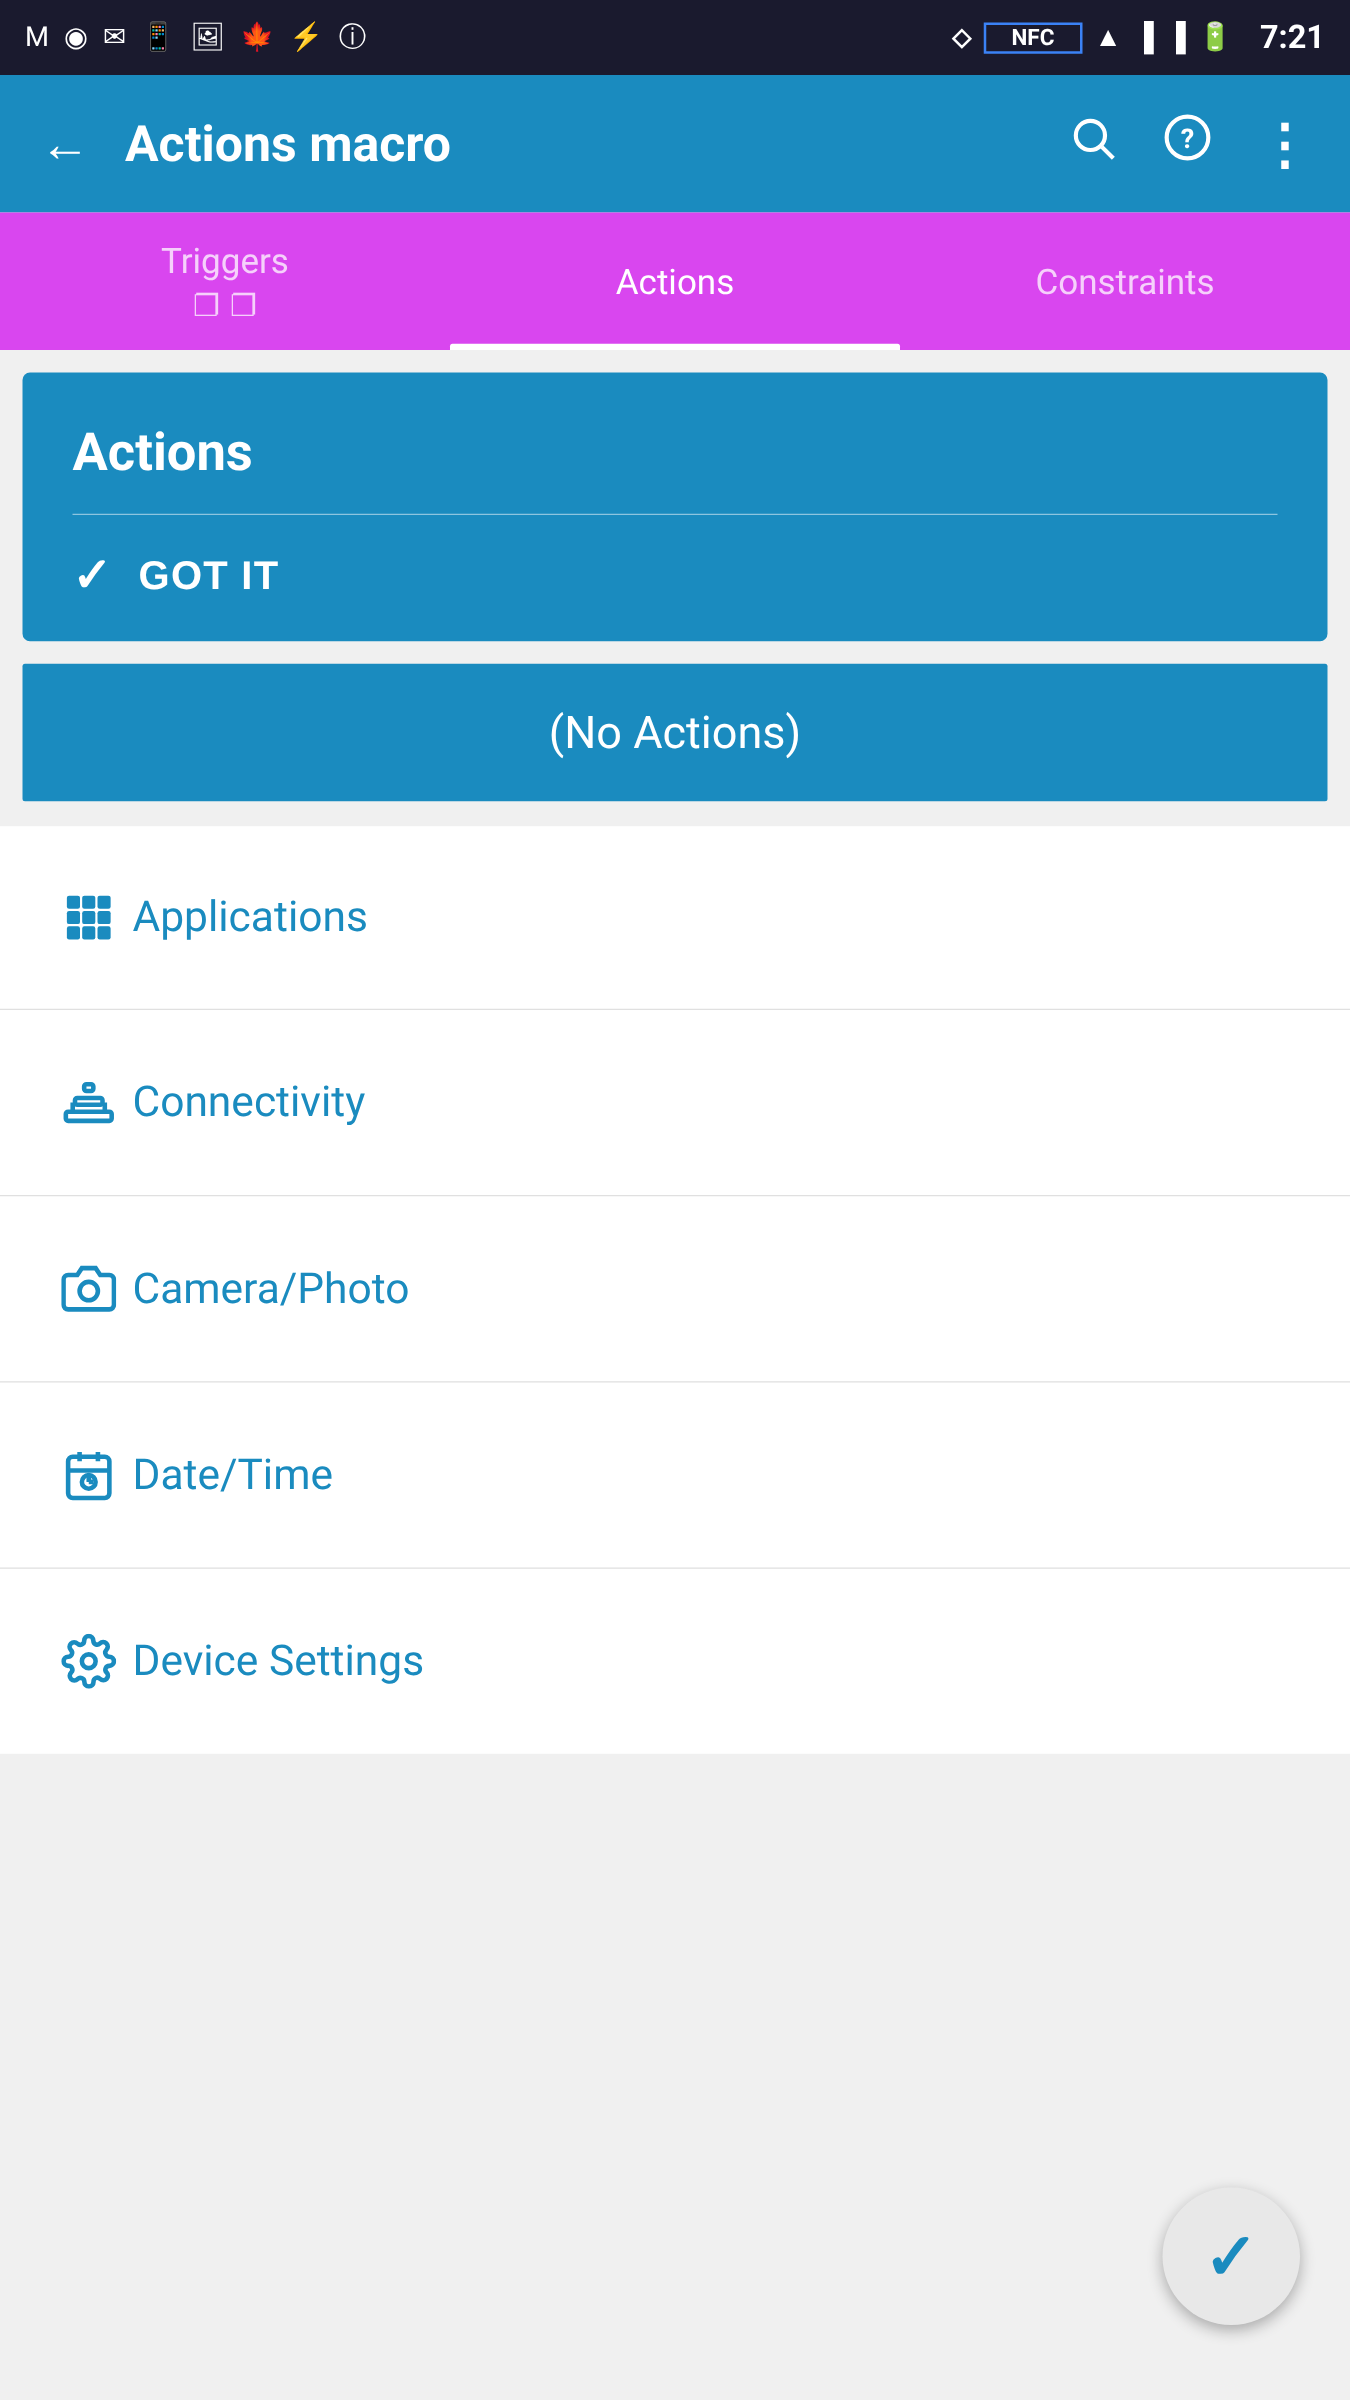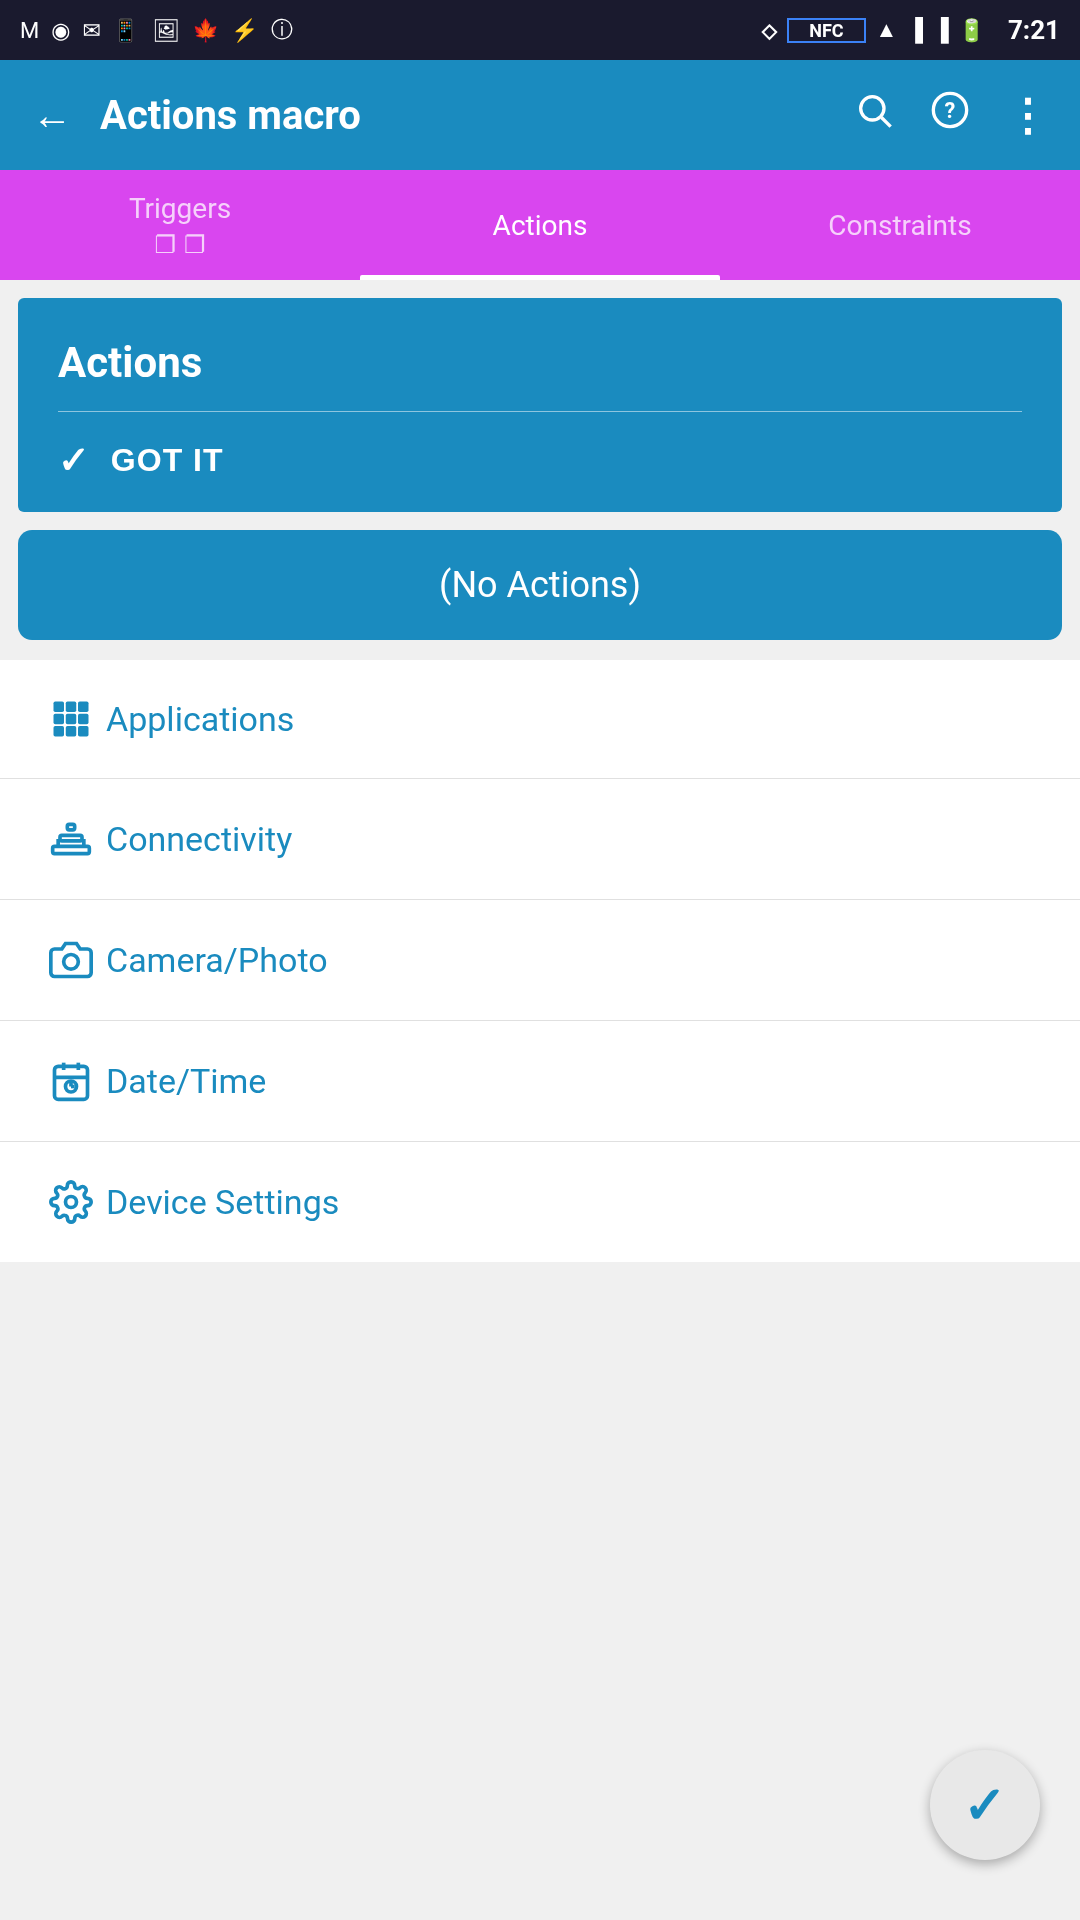--- a/index.html
+++ b/index.html
@@ -142,39 +142,39 @@
     }
     .checkmark-icon {
       font-size: 38px;
       font-weight: bold;
     }
 
     
     .no-actions-bar {
       margin: 18px 18px 0 18px;
       background: #1a8bbf;
-      border-radius: 14px;
+      border-radius: 2px;
       height: 110px;
       display: flex;
       align-items: center;
       justify-content: center;
       color: white;
       font-size: 36px;
       cursor: pointer;
     }
 
     
     .action-list {
       margin-top: 20px;
       background: white;
     }
     .action-item {
       display: flex;
       align-items: center;
-      padding: 38px 36px;
+      padding: 52px 36px;
       border-bottom: 1px solid #e0e0e0;
       cursor: pointer;
     }
     .action-item:last-child {
       border-bottom: none;
       align-items: center;
     }
     .action-icon {
       width: 70px;
       display: flex;

